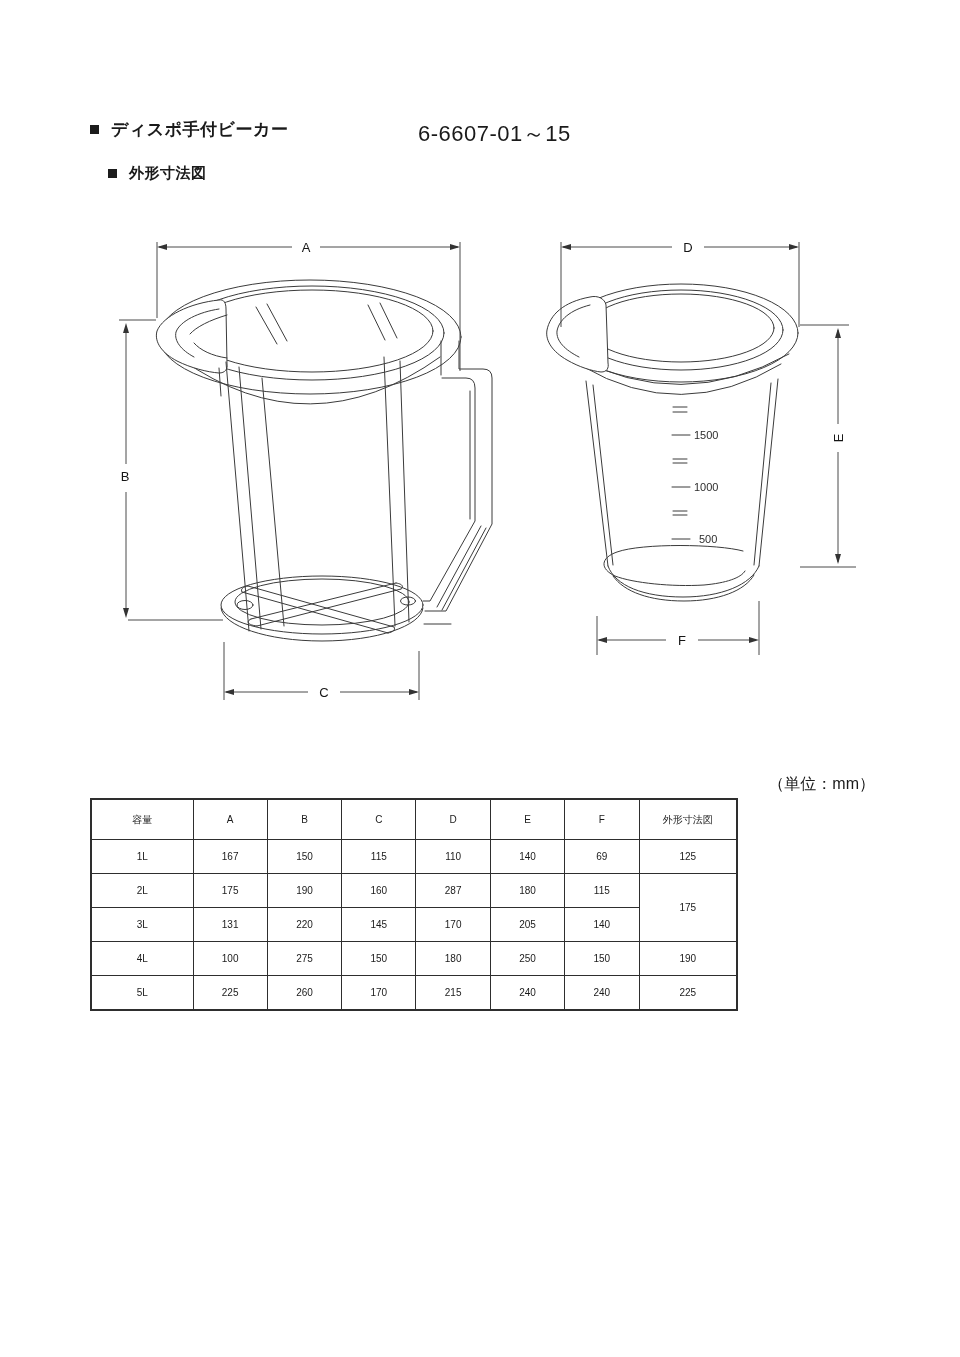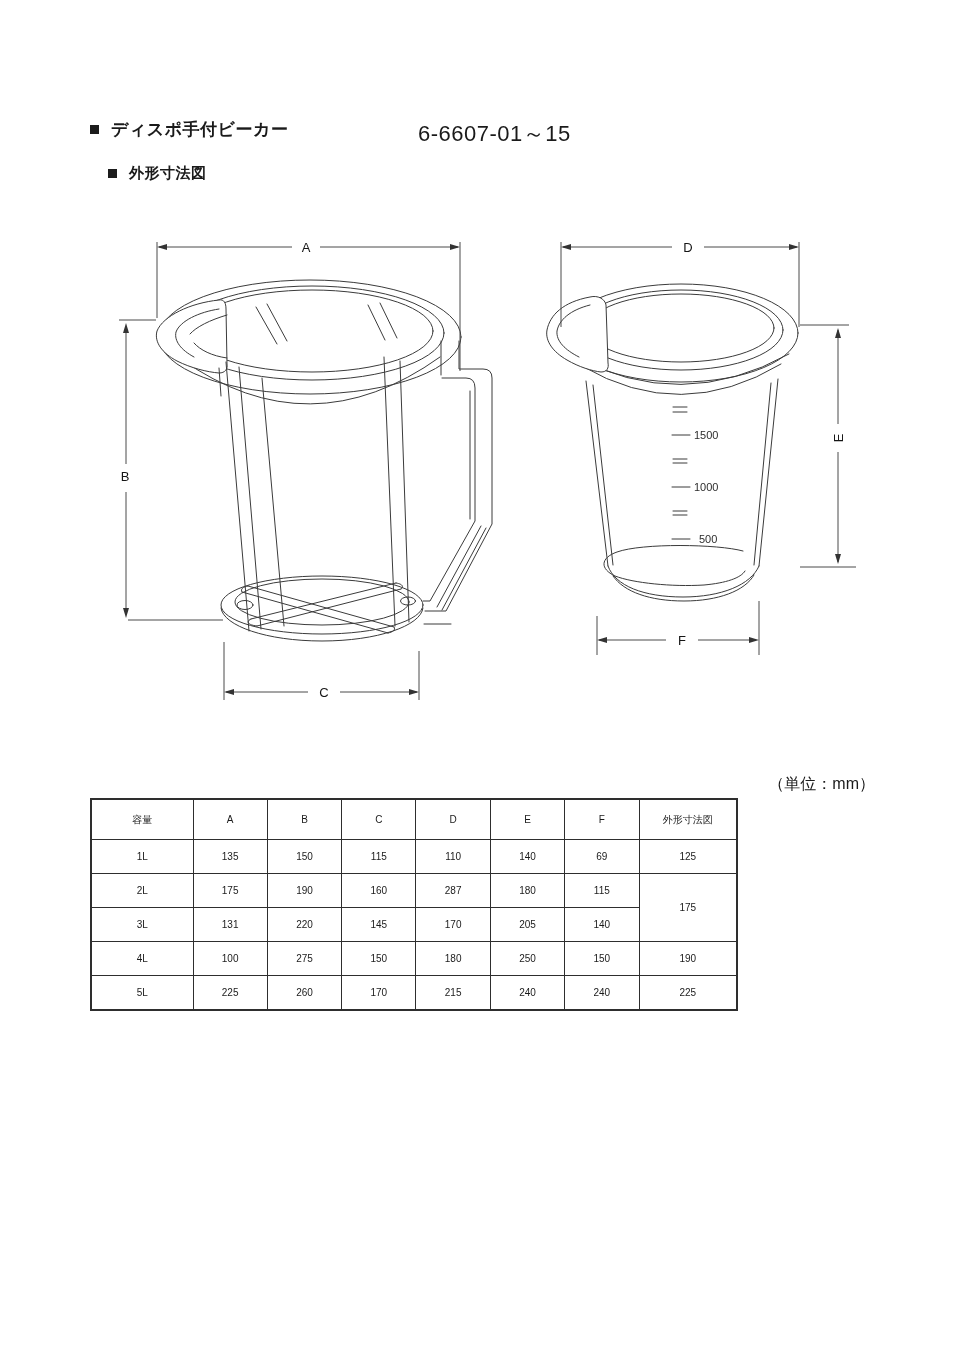--- a/index.html
+++ b/index.html
@@ -214,21 +214,21 @@
       <th>C</th>
       <th>D</th>
       <th>E</th>
       <th>F</th>
       <th>外形寸法図</th>
     </tr>
   </thead>
   <tbody>
     <tr>
       <td>1L</td>
-      <td>135</td>
+      <td>167</td>
       <td>150</td>
       <td>115</td>
       <td>110</td>
       <td>140</td>
       <td>69</td>
       <td>125</td>
     </tr>
     <tr>
       <td>2L</td>
       <td>175</td>

